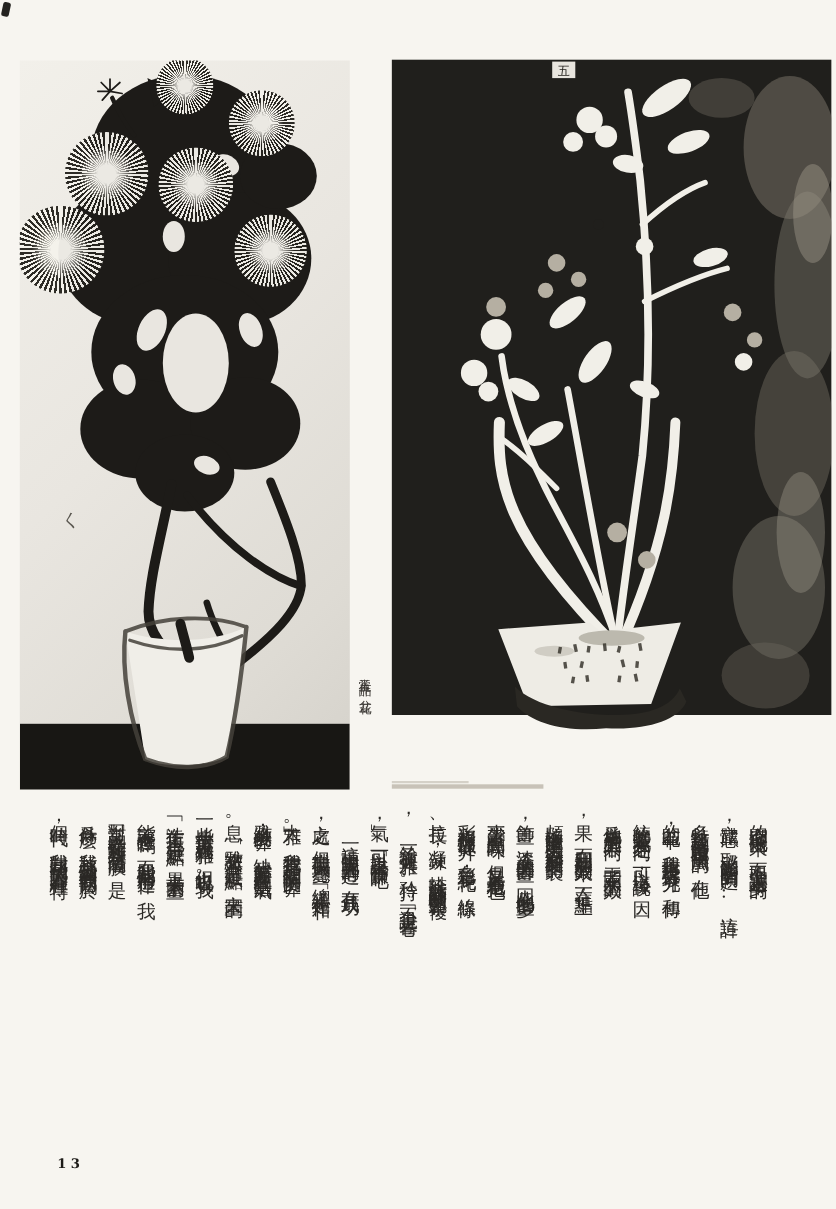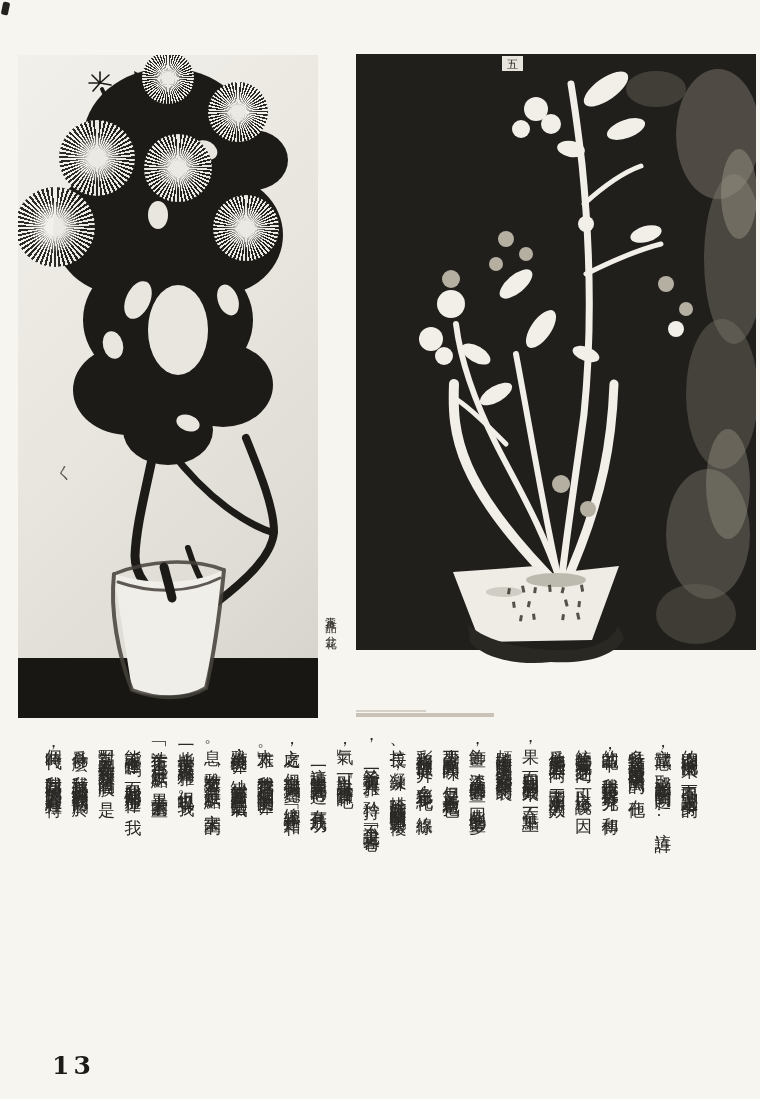--- a/index.html
+++ b/index.html
@@ -41,21 +41,21 @@
   .col{
     writing-mode:vertical-rl;text-orientation:mixed;
     width:26px;line-height:26px;font-size:17px;letter-spacing:2.2px;
     color:#2b2926;white-space:nowrap;
   }
   .col.indent{padding-top:19px;}
   
   .page-number{
     position:absolute;left:52px;top:1051px;
     font-family:"DejaVu Serif","Liberation Serif",serif;
-    font-weight:bold;font-size:25px;letter-spacing:4px;color:#1d1b18;
+    font-weight:bold;font-size:12px;letter-spacing:4px;color:#1d1b18;
   }
 </style>
 </head>
 <body>
 
 <div class="corner-speck"></div>
 
 <div class="left-painting">
   <svg width="300" height="663" viewBox="0 0 300 663">
 

